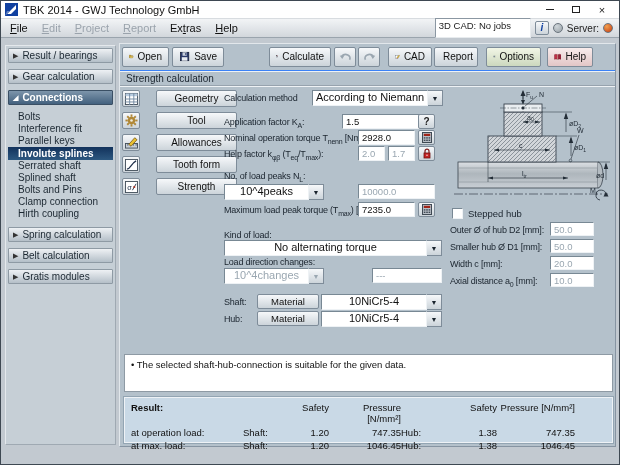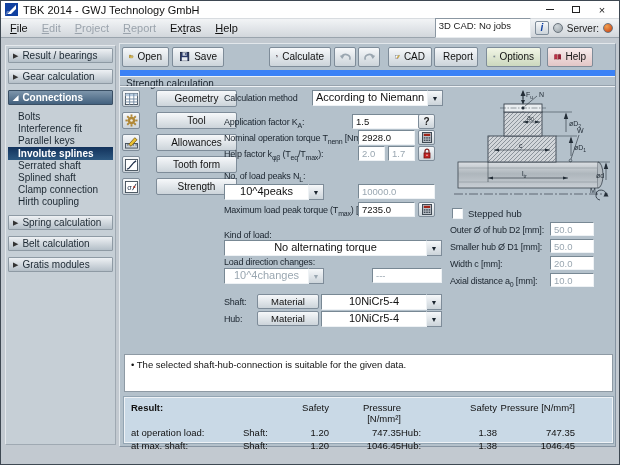--- a/index.html
+++ b/index.html
@@ -36,21 +36,21 @@
   .grp-item.selected{background:linear-gradient(#12325c,#2d5880);color:#fff;font-weight:bold;height:13px;line-height:13px;}
   
   .content{position:absolute;left:118px;top:42px;width:497px;height:404px;background:#b4c1cb;border:1px solid #8694a2;border-top-color:#e2e7eb;border-left-color:#e2e7eb;}
   
   .toolbar{position:absolute;left:0;top:2px;width:100%;height:21px;display:flex;align-items:center;padding-left:2px;}
   .tb-btn{height:20px;background:linear-gradient(#f6f8fa,#ccd4da);border:1px solid #7e8c99;border-radius:2px;display:flex;align-items:center;justify-content:center;gap:4px;font-size:10px;color:#111;padding:0 6px;white-space:nowrap;}
   .tb-btn.small{padding:0 3px;}
   .tb-btn.disabled{color:#9aa6b0;}
   .tb-btn.tint-green{background:linear-gradient(#f2f6e6,#ccd8be);}
   .tb-btn.tint-pink{background:linear-gradient(#f8ecec,#e2c6c6);}
-  .section-bar{position:absolute;left:0;top:26px;width:100%;height:16px;font-size:10px;color:#1a242e;line-height:15px;padding-left:6px;border-top:6px solid #3b82f6;box-shadow:0 1px 0 #eef2f5 inset;border-bottom:1px solid #97a3ae;}
+  .section-bar{position:absolute;left:0;top:26px;width:100%;height:16px;font-size:10px;color:#1a242e;line-height:15px;padding-left:6px;border-top:1px solid #3b82f6;box-shadow:0 1px 0 #eef2f5 inset;border-bottom:1px solid #97a3ae;}
   .section-bar::after{content:"";position:absolute;left:0;bottom:-2px;width:100%;height:1px;background:#eef2f5;}
   
   .nav-row{position:absolute;left:2px;display:flex;gap:16px;}
   .nav-ico{width:18px;height:17px;background:linear-gradient(#f6f8fa,#ccd4da);border:1px solid #7e8c99;border-radius:2px;display:flex;align-items:center;justify-content:center;}
   .nav-lbl{width:81px;height:17px;background:linear-gradient(#f6f8fa,#ccd4da);border:1px solid #7e8c99;border-radius:2px;font-size:10px;color:#111;text-align:center;line-height:15px;}
   
   .flabel{position:absolute;font-size:9px;letter-spacing:-0.2px;color:#1a242e;white-space:nowrap;}
   .flabel sub{font-size:7px;}
   .finput{position:absolute;background:#fff;border:1px solid #78ute8894;border:1px solid #788894;border-bottom-color:#eef2f5;border-right-color:#eef2f5;font-size:9.5px;color:#111;padding:1px 3px;line-height:11px;white-space:nowrap;overflow:hidden;}
   .finput.disabled{color:#9aa7b1;}
@@ -126,20 +126,21 @@
         <span class="arrow"></span>
         <span>Connections</span>
       </div>
     <div class="grp-items">
       <div class="grp-item">Bolts</div>
       <div class="grp-item">Interference fit</div>
       <div class="grp-item">Parallel keys</div>
       <div class="grp-item selected">Involute splines</div>
       <div class="grp-item">Serrated shaft</div>
       <div class="grp-item">Splined shaft</div>
+      <div class="grp-item">Bolts and Pins</div>
       <div class="grp-item">Clamp connection</div>
       <div class="grp-item">Hirth coupling</div>
     </div>
     <div class="grp-header collapsed">
         <span class="arrow"></span>
         <span>Spring calculation</span>
       </div>
     <div class="grp-header collapsed">
         <span class="arrow"></span>
         <span>Belt calculation</span>
@@ -315,21 +316,21 @@
       <div class="nav-lbl">Strength</div>
     </div>
 
     <span class="flabel" style="left:104px;top:49px">Calculation method</span>
     <div class="dd" style="left:192px;top:46px;width:131px;height:16px">
       <span class="dd-val">According to Niemann</span>
       <span class="dd-btn">▼</span>
     </div>
 
     <span class="flabel" style="left:104px;top:73px"><span>Application factor K</span><sub>A</sub><span>:</span></span>
-    <div class="finput" style="left:232px;top:70px;width:80px;height:15px">1.5</div>
+    <div class="finput" style="left:222px;top:70px;width:80px;height:15px">1.5</div>
     <div class="sm-btn" style="left:298px;top:70px;height:15px">?</div>
 
     <span class="flabel" style="left:104px;top:89px"><span>Nominal operation torque T</span><sub>nenn</sub><span> [Nm]:</span></span>
     <div class="finput" style="left:238px;top:86px;width:57px;height:15px">2928.0</div>
     <div class="sm-btn" style="left:298px;top:86px;height:15px">
         <svg width="10" height="11" viewBox="0 0 10 11">
           <rect x="0.5" y="0.5" width="9" height="10" fill="#b8bec6" stroke="#404a54"></rect>
           <rect x="1.8" y="1.8" width="6.4" height="2.2" fill="#a02418"></rect>
           <g fill="#404a54">
             <rect x="1.8" y="5.2" width="1.6" height="1.4"></rect>
@@ -510,21 +511,21 @@
         <span class="r">Pressure [N/mm²]</span>
 
         <span>at operation load:</span>
         <span>Shaft:</span>
         <span class="r">1.20</span>
         <span class="r">747.35</span>
         <span>Hub:</span>
         <span class="r">1.38</span>
         <span class="r">747.35</span>
 
-        <span>at max. shaft:</span>
+        <span>at max. load:</span>
         <span>Shaft:</span>
         <span class="r">1.20</span>
         <span class="r">1046.45</span>
         <span>Hub:</span>
         <span class="r">1.38</span>
         <span class="r">1046.45</span>
       </div>
     </div>
 
   </div>

